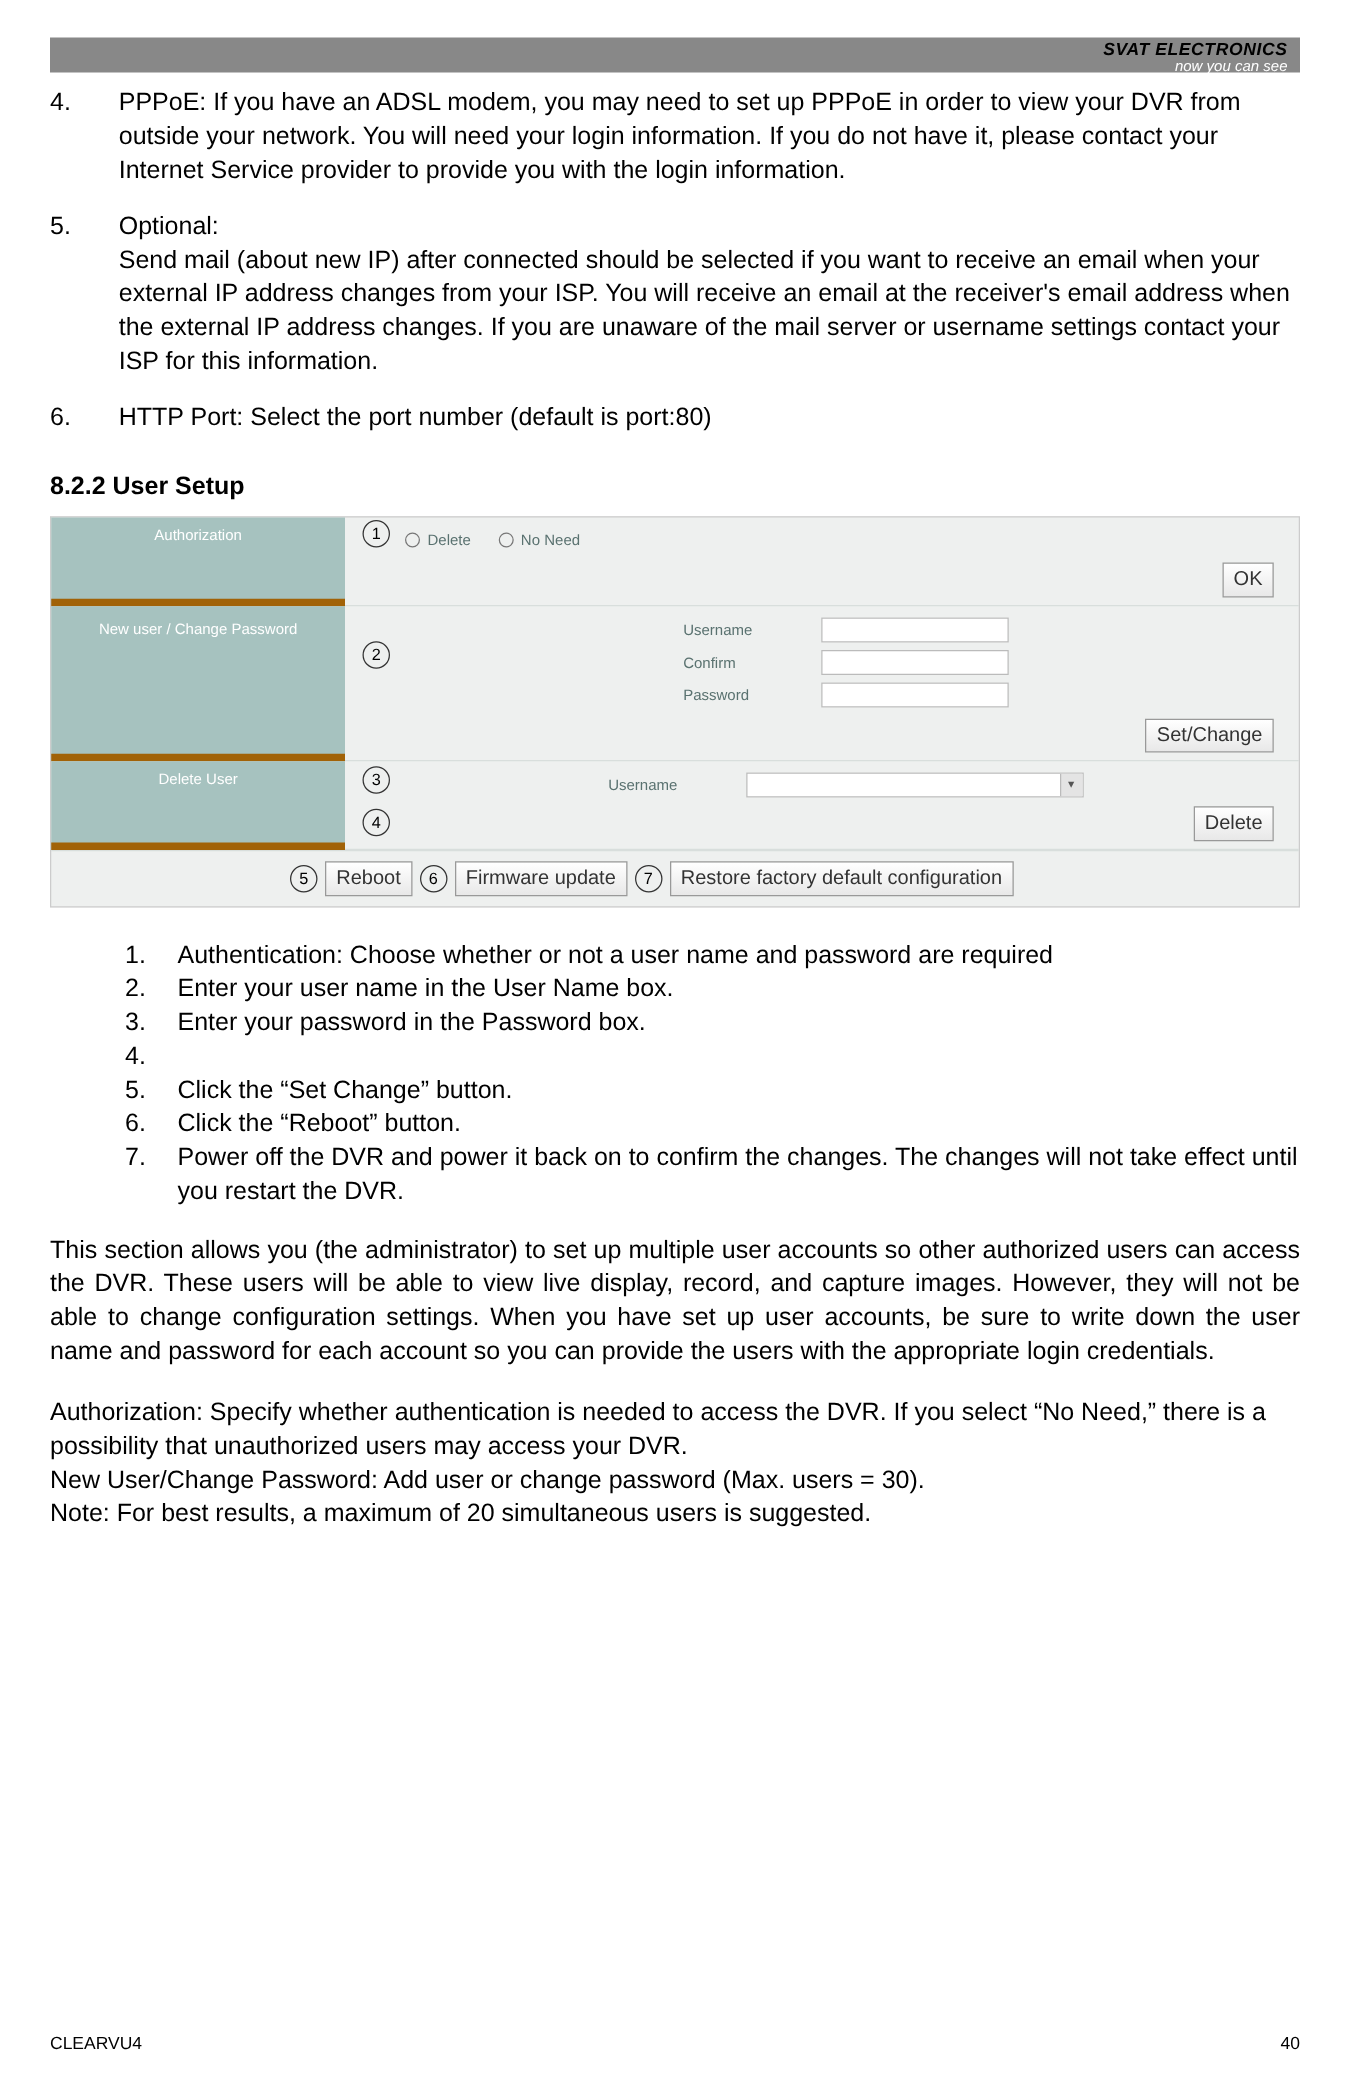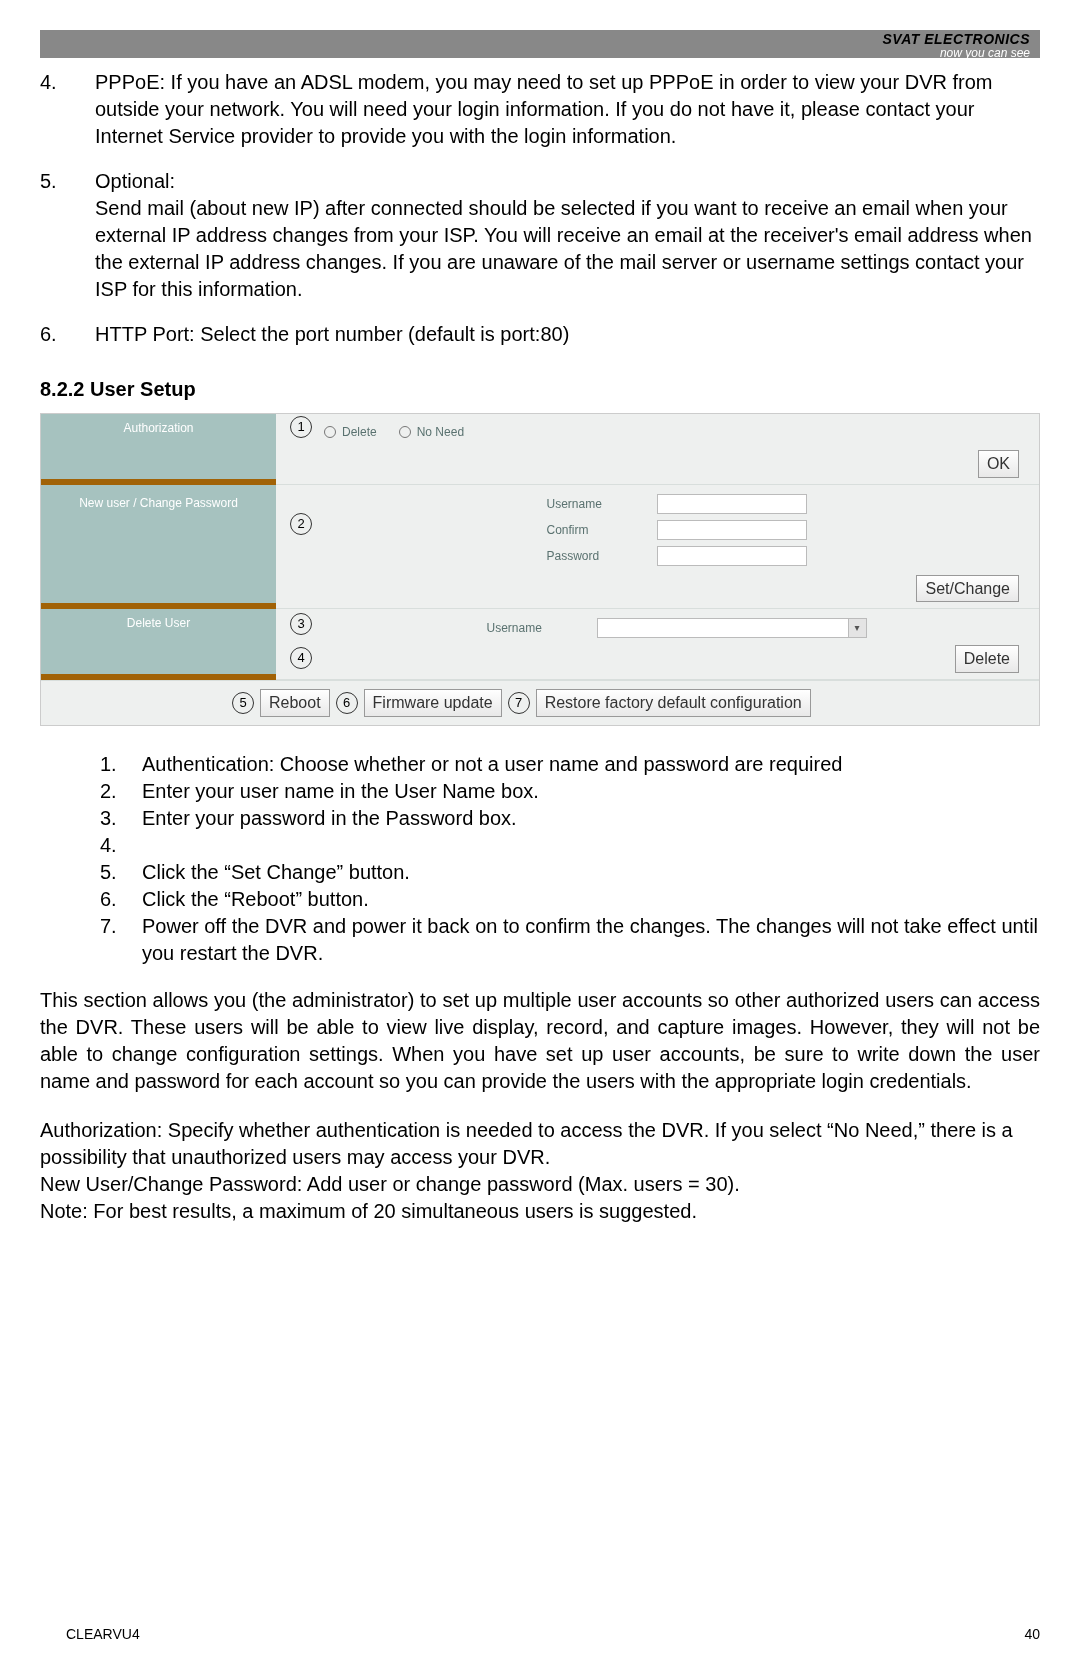--- a/index.html
+++ b/index.html
@@ -155,21 +155,20 @@
   ol.sub-list li { display: flex; }
   ol.sub-list li .snum { width: 42px; flex-shrink: 0; }
   .para { margin-bottom: 22px; text-align: justify; }
   .footer {
     position: absolute;
     bottom: 25px;
     left: 40px; right: 40px;
     display: flex;
     justify-content: space-between;
     font-size: 14px;
-    margin-left: 26px;
   }
 </style>
 </head>
 <body>
 
 <div class="page">
 
   <div class="header-bar">
     <div class="brand">
       <div class="brand-top">SVAT ELECTRONICS</div>

